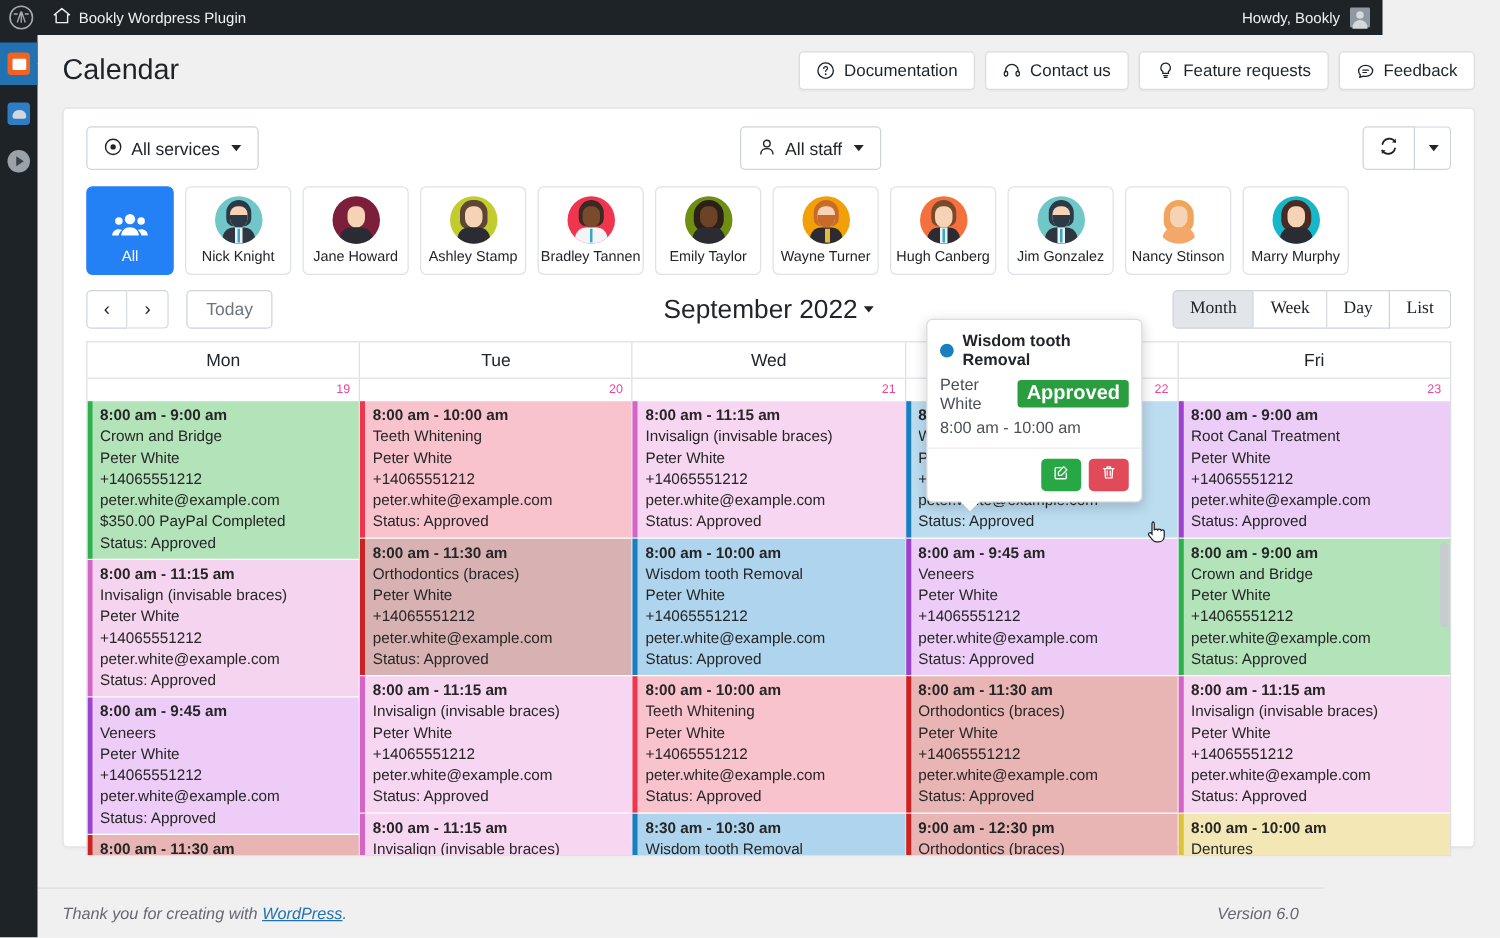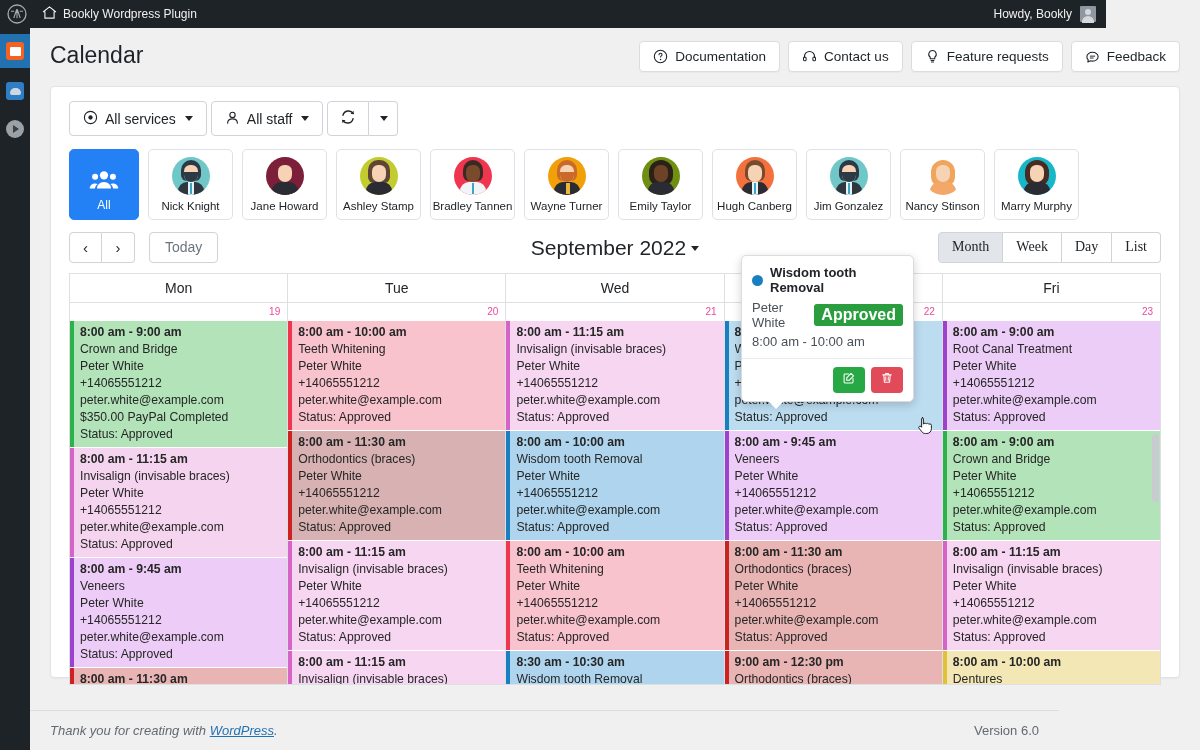--- a/index.html
+++ b/index.html
@@ -69,21 +69,21 @@
     box-shadow: 0 1px 1px rgba(0,0,0,.03);
   }
   .hbtn svg { display:block; }
 
   
   #card {
     margin: 6px 20px 0 20px; background: #fff; border: 1px solid #e3e3e5;
     border-radius: 4px; height: 592px; position: relative;
     box-shadow: 0 1px 2px rgba(0,0,0,.04);
   }
-  #toolbar-row { display:flex; justify-content:flex-start; gap:4px; padding: 14px 18px 0 18px; }
+  #toolbar-row { display:flex; justify-content:space-between; gap:4px; padding: 14px 18px 0 18px; }
   .tbtn {
     display:flex; align-items:center; gap:7px; background:#fff;
     border:1px solid #ced4da; border-radius:4px; padding:7px 13px;
     font-size:14px; color:#212529; cursor:pointer;
   }
   .caret { width:0;height:0;border-left:4px solid transparent;border-right:4px solid transparent;border-top:5px solid #212529;margin-left:2px;}
   .refresh-group { display:flex; }
   .refresh-group .tbtn:first-child { border-radius:4px 0 0 4px; padding: 7px 12px;}
   .refresh-group .tbtn:last-child { border-radius:0 4px 4px 0; border-left:none; padding:7px 9px;}
 
@@ -178,21 +178,21 @@
   #cursor { position:absolute; left:866px; top:329px; width:16px; height:20px; z-index:35; pointer-events:none; }
 
   
   #wpfooter {
     position:absolute; bottom:0; left:0; width:1029px; height:40px;
     display:flex; align-items:center; padding: 0 20px;
     border-top:1px solid #dcdcde; font-size:13px; color:#646970;gap:11px;
   }
   #wpfooter .left { font-style: italic; }
   #wpfooter .left a { color:#2271b1; }
-  #wpfooter .right { margin-left:auto; }
+  #wpfooter .right { margin-left:auto;font-style:italic; }
 </style>
 </head>
 <body>
 
 <div id="adminbar">
   <div class="ab-logo">
     <svg width="20" height="20" viewBox="0 0 20 20">
         <circle cx="10" cy="10" r="9" fill="none" stroke="#a7aaad" stroke-width="1.3"></circle>
         <path d="M4 7.2h3.2M10 5.2v9M6.8 14l3-8.8M13.2 14l-3-8.8M12.8 7.2H16" stroke="#a7aaad" stroke-width="1.1" fill="none"></path>
       </svg>
@@ -363,37 +363,37 @@
         <span class="av" style="background:#f0364f">
           <span class="hair" style="background:#3b2a21"></span>
             <span class="face" style="background:#7a4a2d"></span>
             <span class="body" style="background:#f2f4f6"></span>
             <span class="tie"></span>
         </span>
         <span class="nm">Bradley Tannen</span>
       </div>
 
       <div class="staff wide">
-        <span class="av" style="background:#f2a007">
-          <span class="hair" style="background:#c96a2a"></span>
-            <span class="face"></span>
-            <span class="beard" style="background:#c96a2a"></span>
-            <span class="body" style="background:#2b2b33"></span>
-            <span class="tie" style="background:#e8b93a;width:4px"></span>
-        </span>
-        <span class="nm">Wayne Turner</span>
-      </div>
-
-      <div class="staff wide">
         <span class="av" style="background:#6f8f13">
           <span class="hair" style="background:#2b2118;left:7px;width:24px;height:26px;border-radius:12px 12px 10px 10px"></span>
             <span class="face" style="background:#6d4328"></span>
             <span class="body" style="background:#2b2b33"></span>
         </span>
         <span class="nm">Emily Taylor</span>
+      </div>
+
+      <div class="staff wide">
+        <span class="av" style="background:#f2a007">
+          <span class="hair" style="background:#c96a2a"></span>
+            <span class="face"></span>
+            <span class="beard" style="background:#c96a2a"></span>
+            <span class="body" style="background:#2b2b33"></span>
+            <span class="tie" style="background:#e8b93a;width:4px"></span>
+        </span>
+        <span class="nm">Wayne Turner</span>
       </div>
 
       <div class="staff wide">
         <span class="av" style="background:#f4713e">
           <span class="hair" style="background:#7a4a2d"></span>
             <span class="face"></span>
             <span class="body" style="background:#2b2b33"></span>
             <span class="shirt"></span>
             <span class="tie"></span>
         </span>

